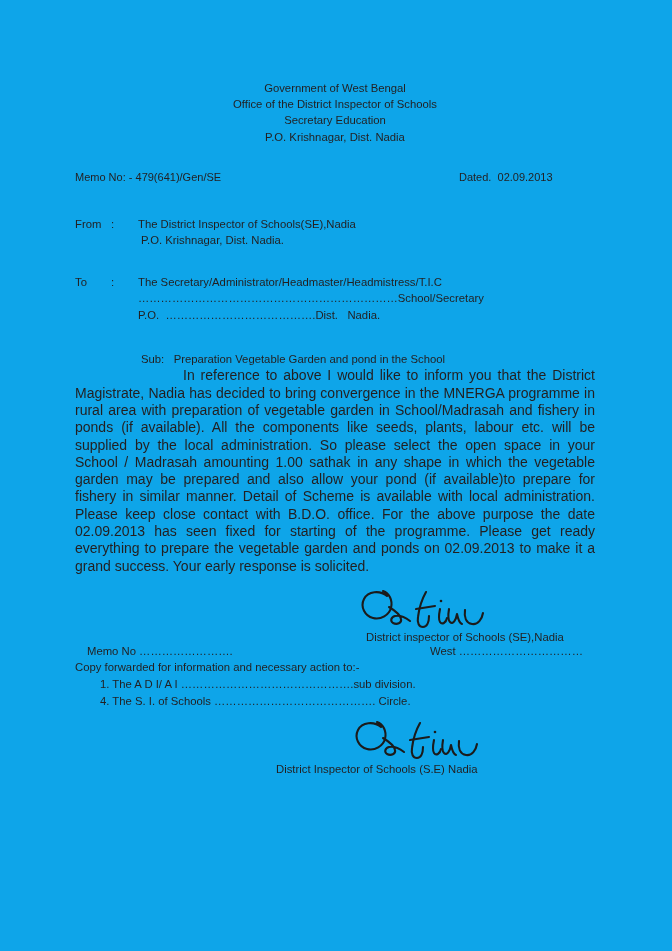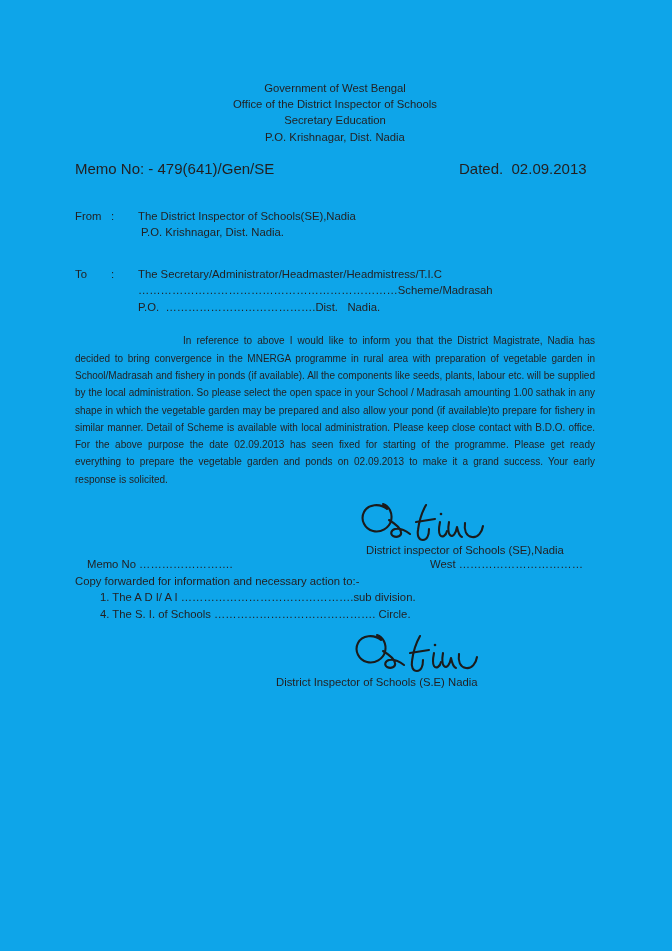--- a/index.html
+++ b/index.html
@@ -29,22 +29,22 @@
   .letterhead {
     text-align: center;
     font-size: 11.3px;
     line-height: 16.2px;
   }
   .letterhead div { white-space: pre; }
 
   
   .memo-line {
     position: relative;
-    margin-top: 16px;
-    font-size: 15px;
+    margin-top: 24px;
+    font-size: 11px;
     line-height: 16px;
     height: 16px;
   }
   .memo-no { position: absolute; left: 0; top: 0; white-space: pre; }
   .memo-date { position: absolute; left: 374px; top: 0; white-space: pre; padding-left: 10px; }
 
   
   .addr-block {
     font-size: 11.3px;
     line-height: 16.5px;
@@ -63,22 +63,21 @@
   .subject {
     margin-top: 28px;
     padding-left: 66px;
     font-size: 11.3px;
     line-height: 16px;
     white-space: pre;
   }
 
   
   .body-par {
-    margin-top: 17px;
-    font-size: 10px;
+    font-size: 14px;
     line-height: 17.3px;
     text-align: justify;
     text-justify: inter-word;
   }
   .body-par .lead-indent { display: inline-block; width: 108px; }
 
   
   .sig-area-1 {
     position: relative;
     height: 56px;
@@ -149,24 +148,25 @@
       </div>
       <div class="addr-indent-2">P.O. Krishnagar, Dist. Nadia.</div>
     </div>
 
     <div class="addr-block to-block">
       <div class="addr-row">
         <span class="addr-label">To</span>
         <span class="addr-colon">:</span>
         <span class="addr-text">The Secretary/Administrator/Headmaster/Headmistress/T.I.C</span>
       </div>
-      <div class="addr-indent dots">……………………………………………………………Scheme/Madrasah</div>
+      <div class="addr-indent dots">……………………………………………………………School/Secretary</div>
       <div class="addr-indent dots">P.O.  ………………………………….Dist.   Nadia.</div>
     </div>
 
+    <div class="subject">Sub:   Preparation Vegetable Garden and pond in the School</div>
 
     <div class="body-par"><span class="lead-indent"></span><span>In reference to above  I would like to inform you that the District Magistrate, Nadia has decided to bring convergence in the MNERGA programme in rural area with preparation of vegetable garden  in School/Madrasah and fishery in ponds  (if available). All the components like seeds, plants, labour etc. will be supplied by the local administration. So please select the open space in your School / Madrasah amounting 1.00 sathak in any shape in which the vegetable garden may be prepared and also allow your pond (if available)to prepare for fishery in similar manner. Detail of Scheme is available with local administration. Please keep close contact with B.D.O. office. For the above purpose the date 02.09.2013 has seen fixed for starting of the programme. Please get ready everything to prepare the vegetable garden and ponds on 02.09.2013 to make it a grand success.  Your early response is solicited.</span></div>
 
     <div class="sig-area-1">
       <svg class="sig-svg sig-1" width="130" height="46" viewBox="0 0 130 46">
         <g fill="none" stroke="#1b1b1b" stroke-width="2.1" stroke-linecap="round" stroke-linejoin="round">
           <path d="M31 9 C24 3, 12 4, 8 12 C4 20, 9 29, 17 31 C25 33, 33 28, 35 21 C37 13, 33 6, 27 4"></path>
           <path d="M33 20 C38 23, 44 27, 45 32 C46 36, 41 38, 37 36 C34 34, 35 30, 39 29 C44 28, 50 31, 54 34"></path>
           <path d="M70 5 C66 12, 63 22, 62 30 C61 36, 63 40, 67 40 C71 40, 73 35, 73 29"></path>
           <path d="M60 22 L79 19"></path>

